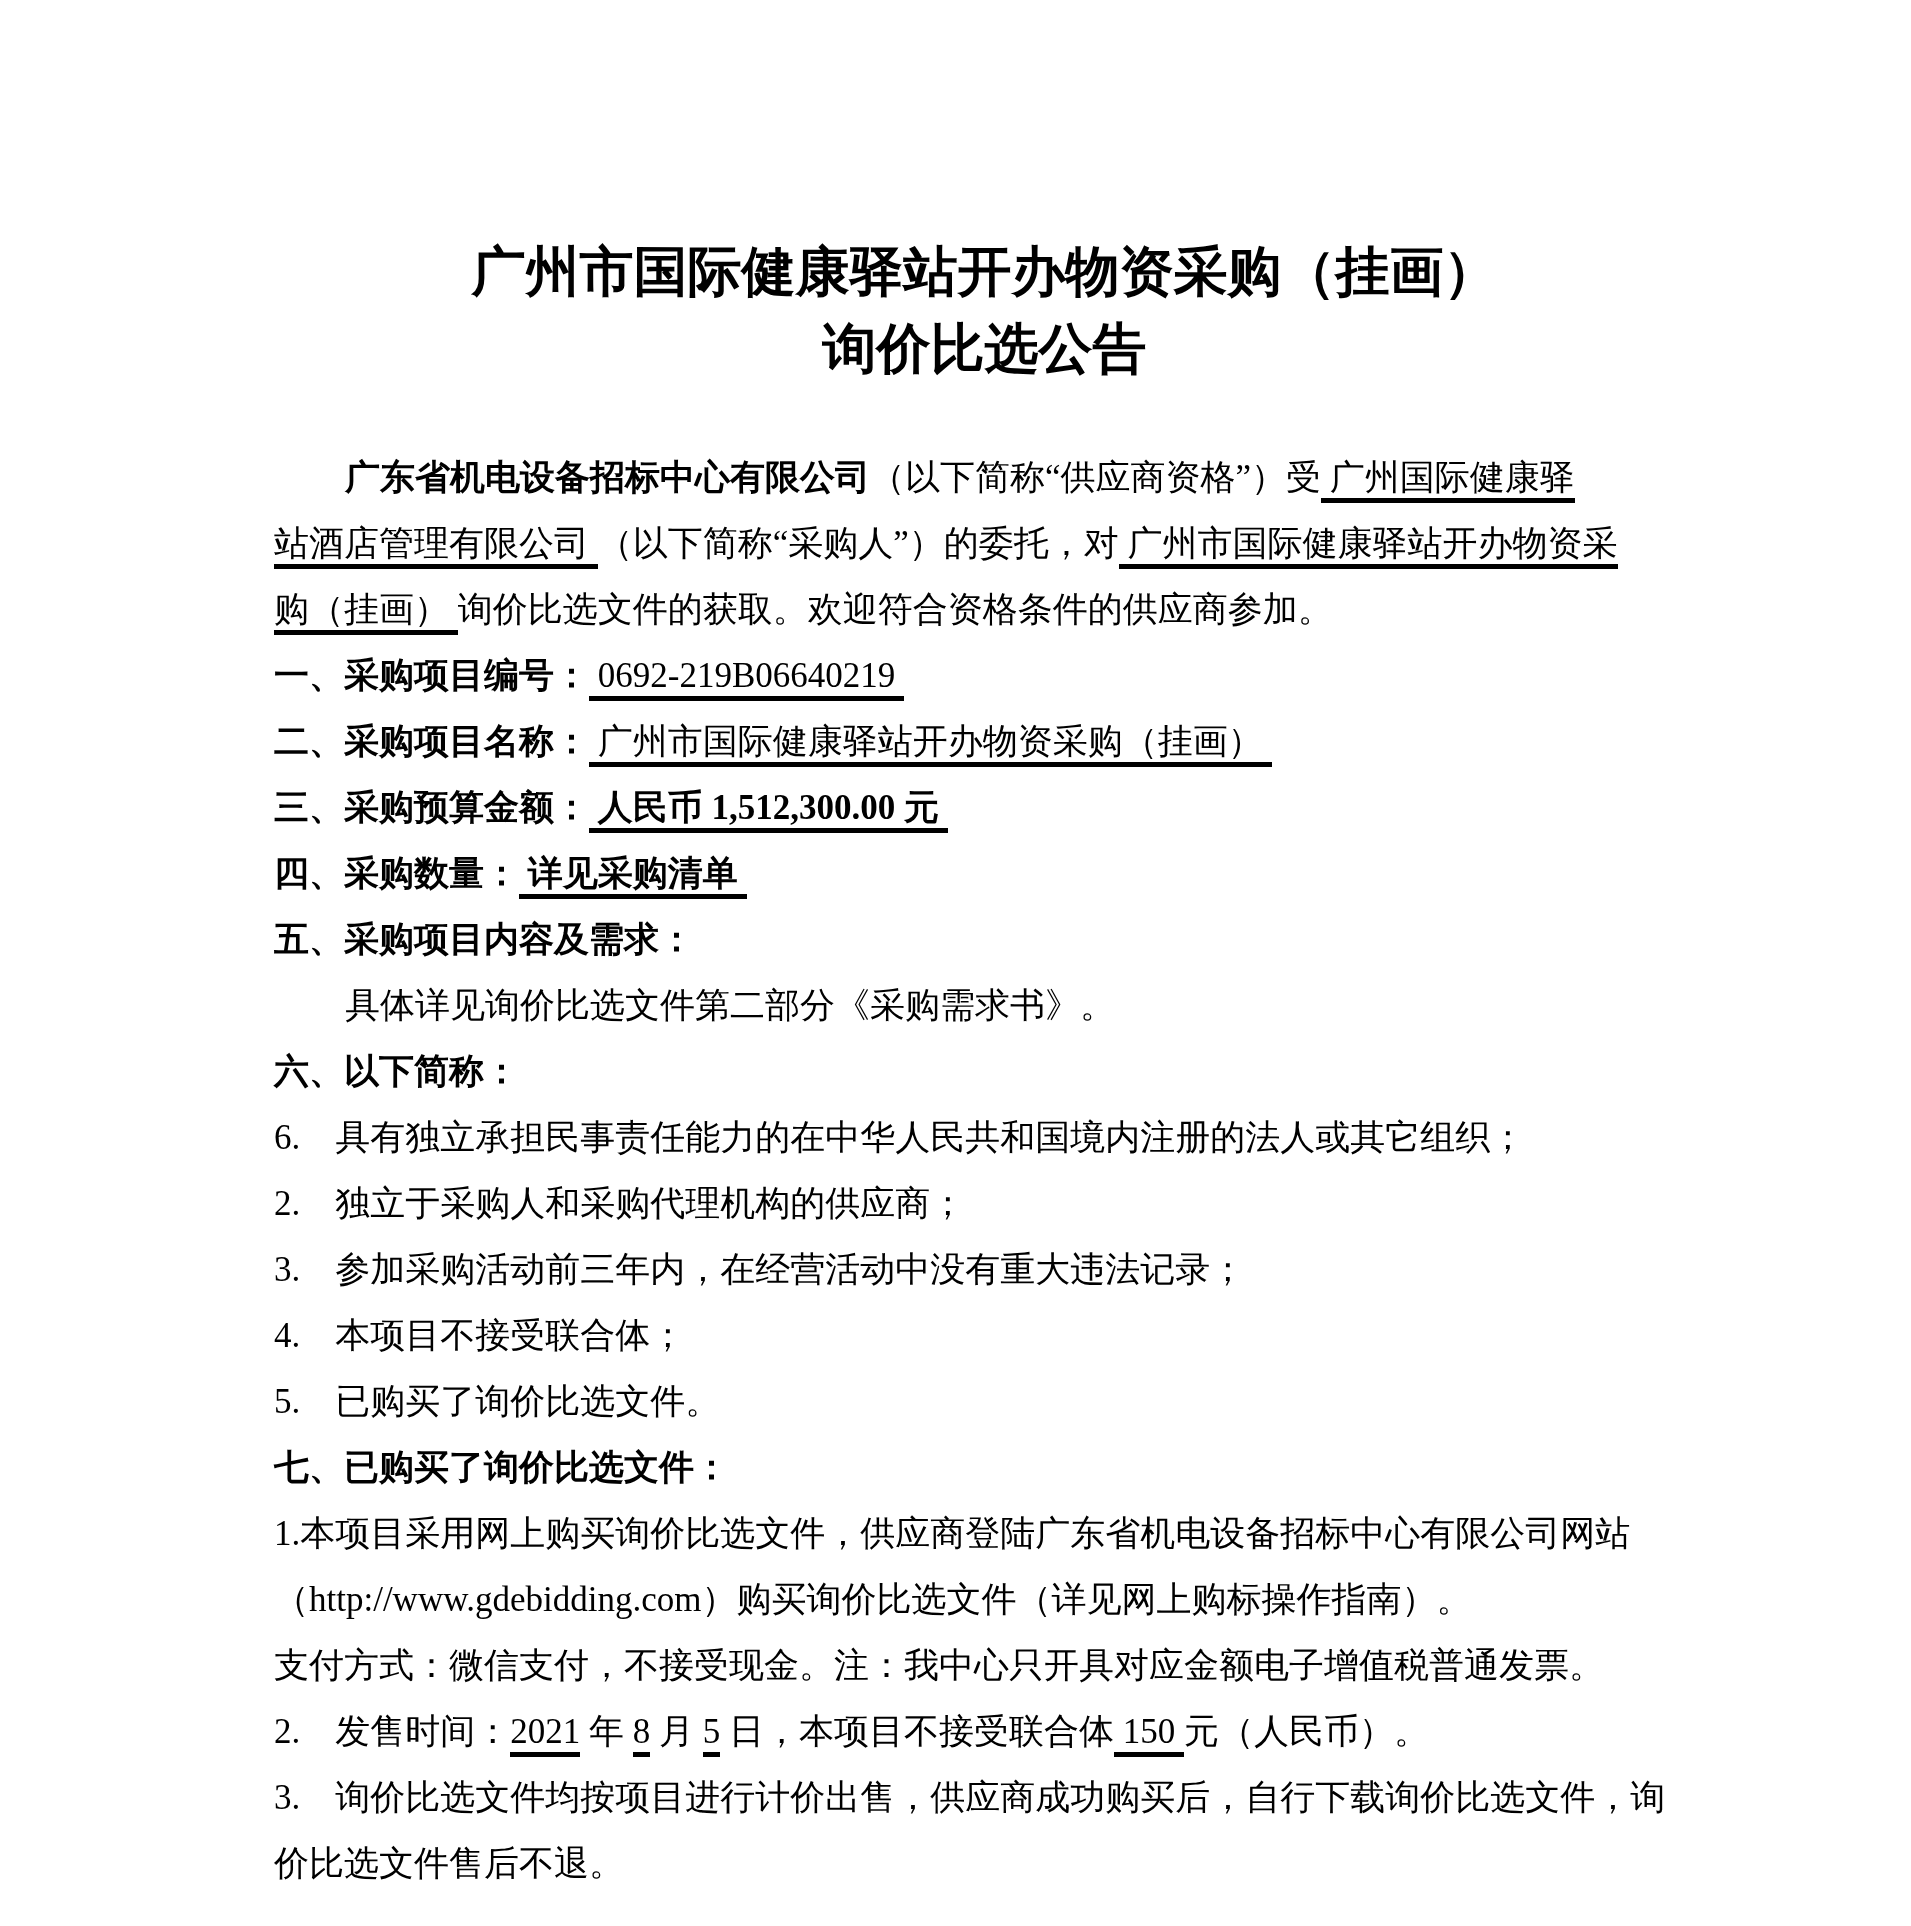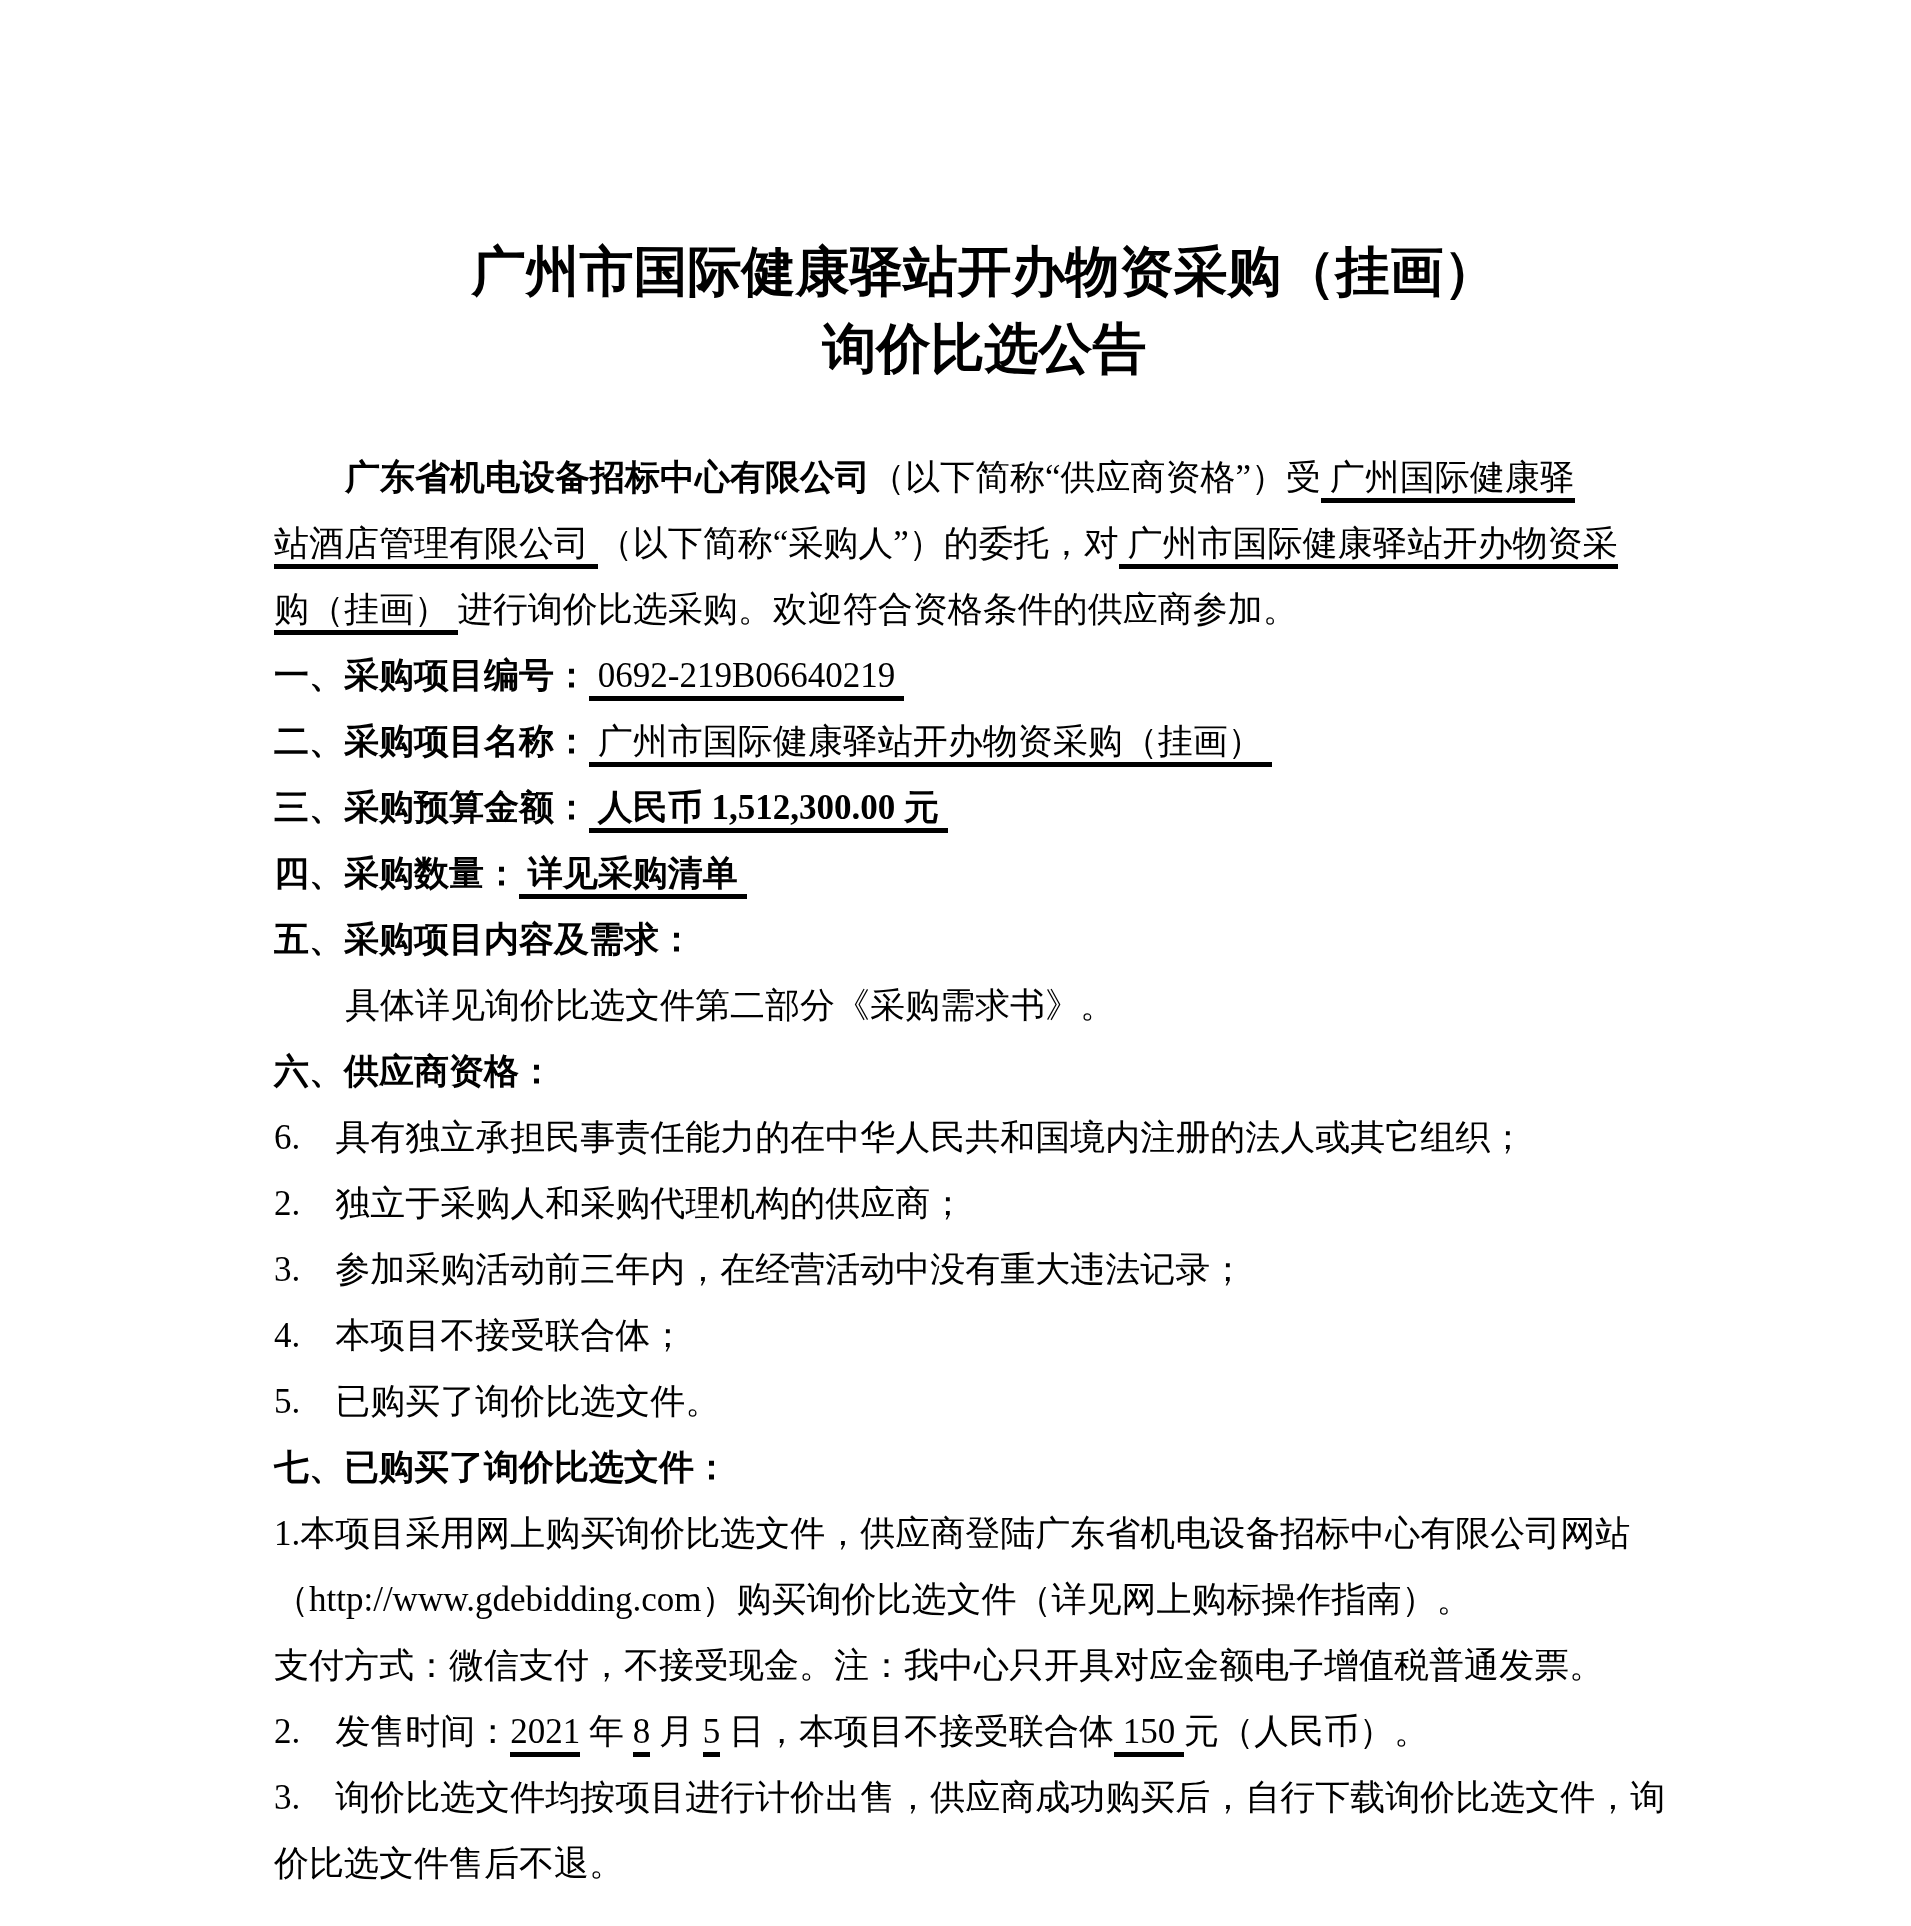--- a/index.html
+++ b/index.html
@@ -49,28 +49,28 @@
 <div class="page">
 
   <div class="title-block">
     <div>广州市国际健康驿站开办物资采购（挂画）</div>
     <div>询价比选公告</div>
   </div>
 
   <div class="doc-body">
     <div class="line indent2"><span class="b">广东省机电设备招标中心有限公司</span><span>（以下简称“供应商资格”）受</span><span class="u">&nbsp;广州国际健康驿</span></div>
     <div class="line"><span class="u">站酒店管理有限公司&nbsp;</span><span>（以下简称“采购人”）的委托，对</span><span class="u">&nbsp;广州市国际健康驿站开办物资采</span></div>
-    <div class="line"><span class="u">购（挂画）&nbsp;</span><span>进行询价比选采购。欢迎符合资格条件的供应商参加。</span></div>
+    <div class="line"><span class="u">购（挂画）&nbsp;</span><span>询价比选文件的获取。欢迎符合资格条件的供应商参加。</span></div>
     <div class="line"><span class="b">一、采购项目编号：</span><span class="u">&nbsp;0692-219B06640219&nbsp;</span></div>
     <div class="line"><span class="b">二、采购项目名称：</span><span class="u">&nbsp;广州市国际健康驿站开办物资采购（挂画）&nbsp;</span></div>
     <div class="line"><span class="b">三、采购预算金额：</span><span class="b u">&nbsp;人民币 1,512,300.00 元&nbsp;</span></div>
     <div class="line"><span class="b">四、采购数量：</span><span class="b u">&nbsp;详见采购清单&nbsp;</span></div>
     <div class="line"><span class="b">五、采购项目内容及需求：</span></div>
     <div class="line indent2"><span>具体详见询价比选文件第二部分《采购需求书》。</span></div>
-    <div class="line"><span class="b">六、供应商资格：</span></div>
+    <div class="line"><span class="b">六、以下简称：</span></div>
     <div class="line"><span>6.　具有独立承担民事责任能力的在中华人民共和国境内注册的法人或其它组织；</span></div>
     <div class="line"><span>2.　独立于采购人和采购代理机构的供应商；</span></div>
     <div class="line"><span>3.　参加采购活动前三年内，在经营活动中没有重大违法记录；</span></div>
     <div class="line"><span>4.　本项目不接受联合体；</span></div>
     <div class="line"><span>5.　已购买了询价比选文件。</span></div>
     <div class="line"><span class="b">七、已购买了询价比选文件：</span></div>
     <div class="line"><span>1.本项目采用网上购买询价比选文件，供应商登陆广东省机电设备招标中心有限公司网站</span></div>
     <div class="line"><span>（http://www.gdebidding.com）购买询价比选文件（详见网上购标操作指南）。</span></div>
     <div class="line"><span>支付方式：微信支付，不接受现金。注：我中心只开具对应金额电子增值税普通发票。</span></div>
     <div class="line"><span>2.　发售时间：</span><span class="u">2021</span><span> 年 </span><span class="u">8</span><span> 月 </span><span class="u">5</span><span> 日，本项目不接受联合体</span><span class="u">&nbsp;150&nbsp;</span><span>元（人民币）。</span></div>

